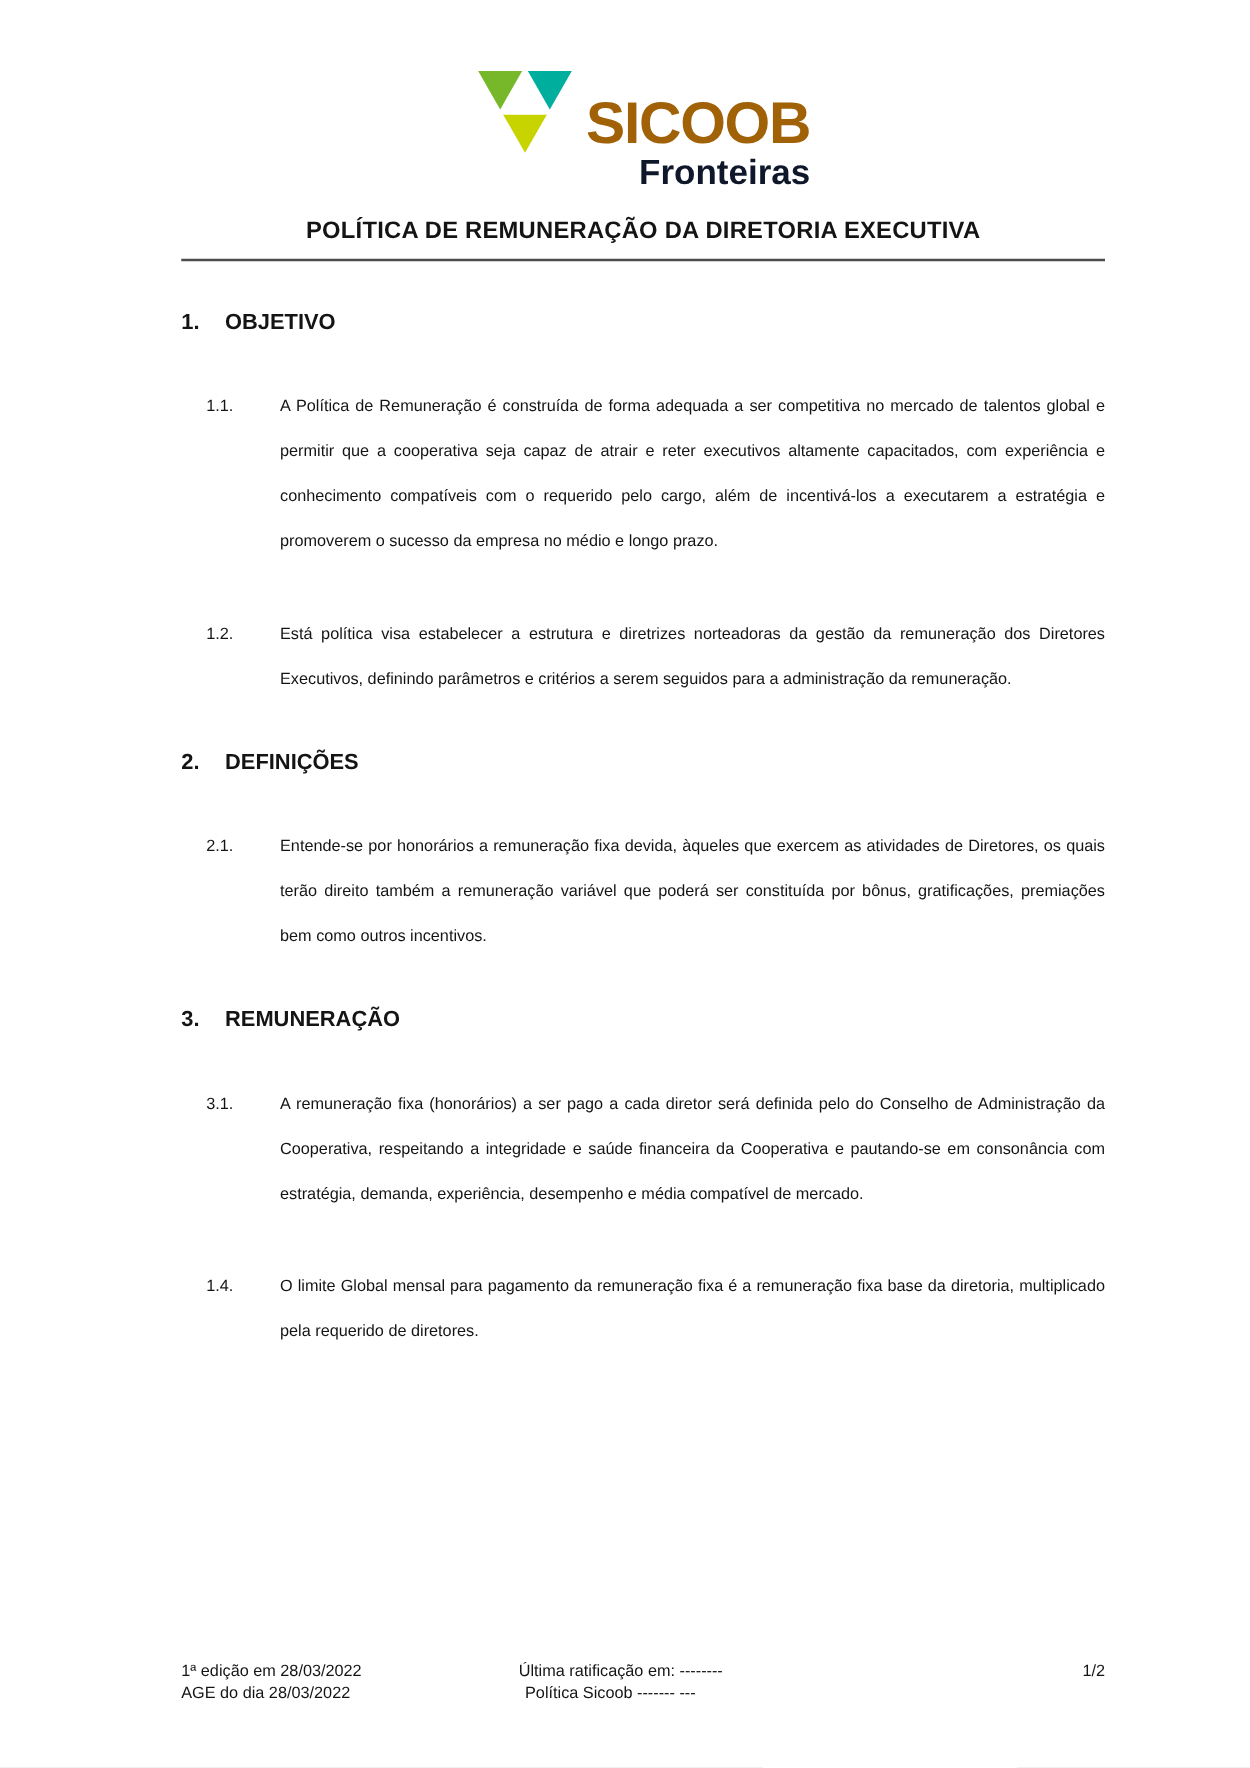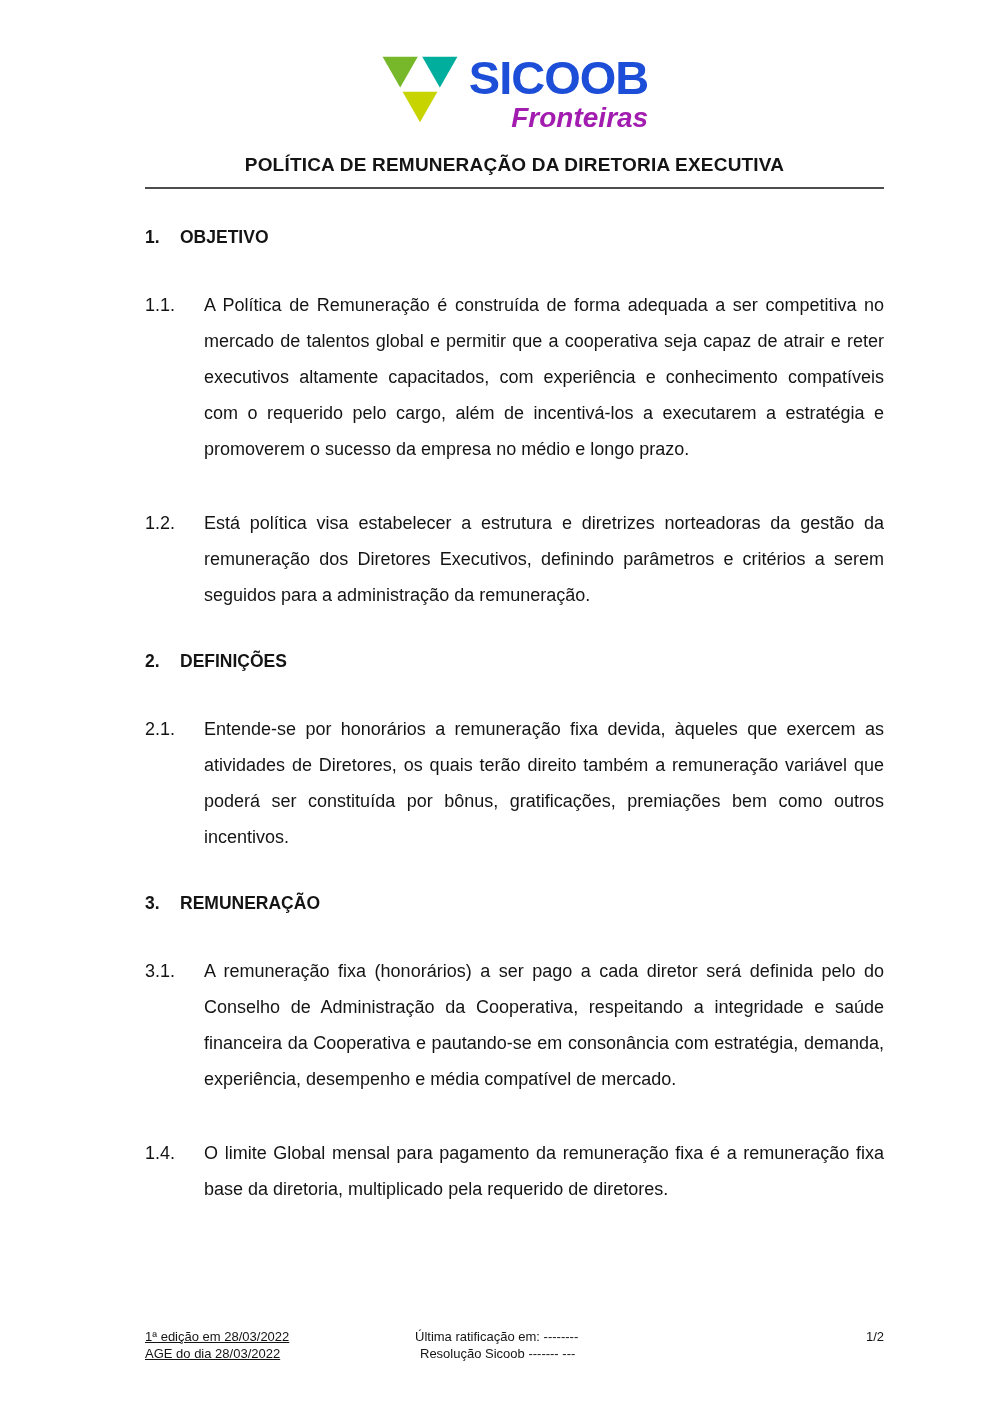--- a/index.html
+++ b/index.html
@@ -22,29 +22,29 @@
     justify-content: center;
     align-items: flex-start;
   }
   .logo-mark { display: block; margin-right: 10px; margin-top: 3px; }
   .logo-text { display: flex; flex-direction: column; align-items: flex-end; }
   .logo-brand {
     font-size: 47px;
     font-weight: bold;
     letter-spacing: -1px;
     line-height: 52px;
-    color: #1d4ed8;
+    color: #a16207;
+    margin-top: 20px;
   }
   .logo-sub {
     font-size: 28px;
     font-weight: bold;
     line-height: 28px;
     margin-top: 0px;
-    color: #a21caf;
-    font-style: italic;
+    color: #0f172a;
   }
 
   
   .doc-title {
     margin-top: 22px;
     font-size: 19px;
     font-weight: bold;
     letter-spacing: 0.2px;
     text-align: center;
   }
@@ -61,41 +61,42 @@
     margin-top: 36px;
     font-size: 17.5px;
     font-weight: bold;
     line-height: 24px;
   }
   .sec-num { flex: 0 0 35px; }
 
   .item {
     display: flex;
     margin-top: 38px;
-    font-size: 18px;
+    font-size: 13px;
     line-height: 36px;
+    margin-left: 20px;
   }
   .item-number { flex: 0 0 59px; }
   .item-text {
     flex: 1;
     text-align: justify;
   }
 
   
   .footer {
     position: absolute;
     left: 145px;
     right: 116px;
     top: 1328px;
     display: flex;
     font-size: 13px;
     line-height: 17px;
     color: #141414;
   }
-  .footer-left   { flex: 0 0 270px; text-decoration: underline; }
+  .footer-left   { flex: 0 0 270px; }
   .footer-center { flex: 0 0 423px; }
   .footer-center .line2 { padding-left: 5px; }
   .footer-right  { flex: 1; text-align: right; }
 </style>
 </head>
 <body>
 
 <div class="page">
 
   <div class="logo-row">
@@ -154,18 +155,18 @@
     <span class="item-text">O limite Global mensal para pagamento da remuneração fixa é a remuneração fixa base da diretoria, multiplicado pela requerido de diretores.</span>
   </div>
 
   <div class="footer">
     <div class="footer-left">
       <div class="line1">1ª edição em 28/03/2022</div>
       <div class="line2">AGE do dia 28/03/2022</div>
     </div>
     <div class="footer-center">
       <div class="line1">Última ratificação em: --------</div>
-      <div class="line2">Resolução Sicoob ------- ---</div>
+      <div class="line2">Política Sicoob ------- ---</div>
     </div>
     <div class="footer-right">1/2</div>
   </div>
 
 </div>
 
 </body></html>

